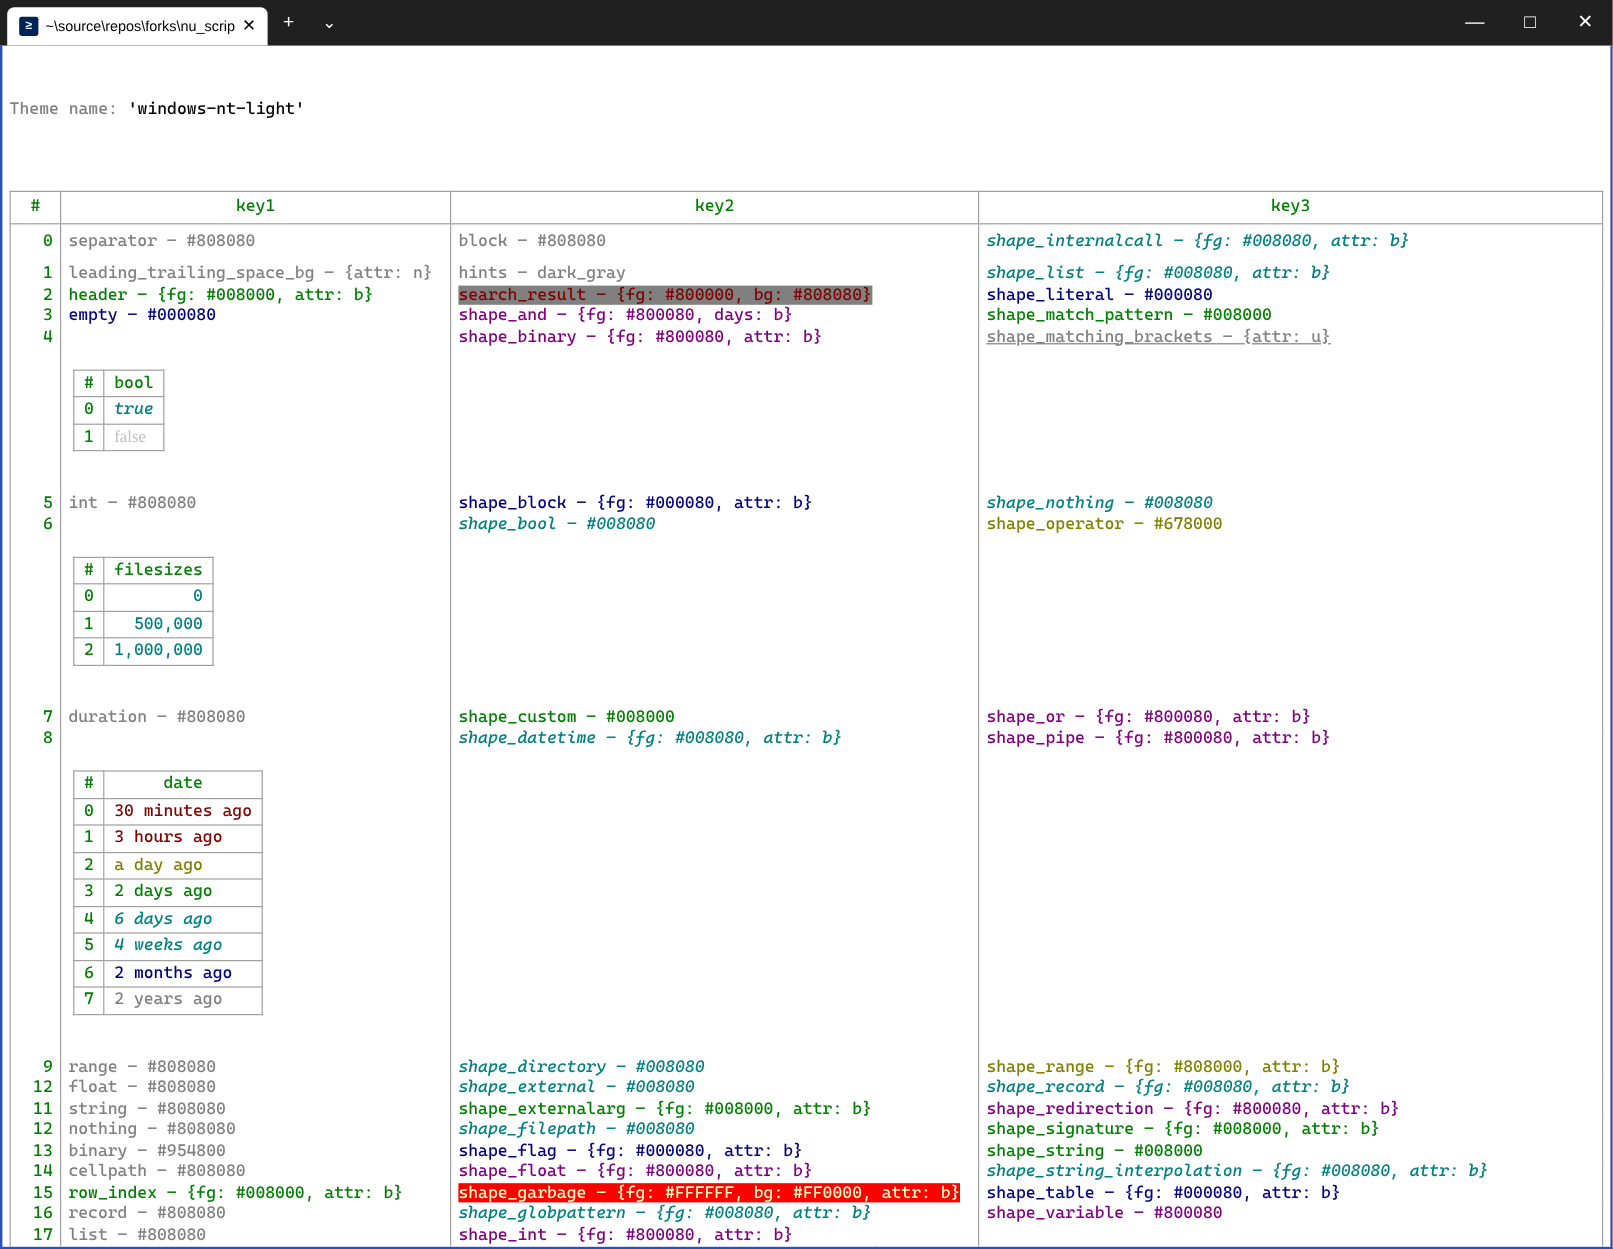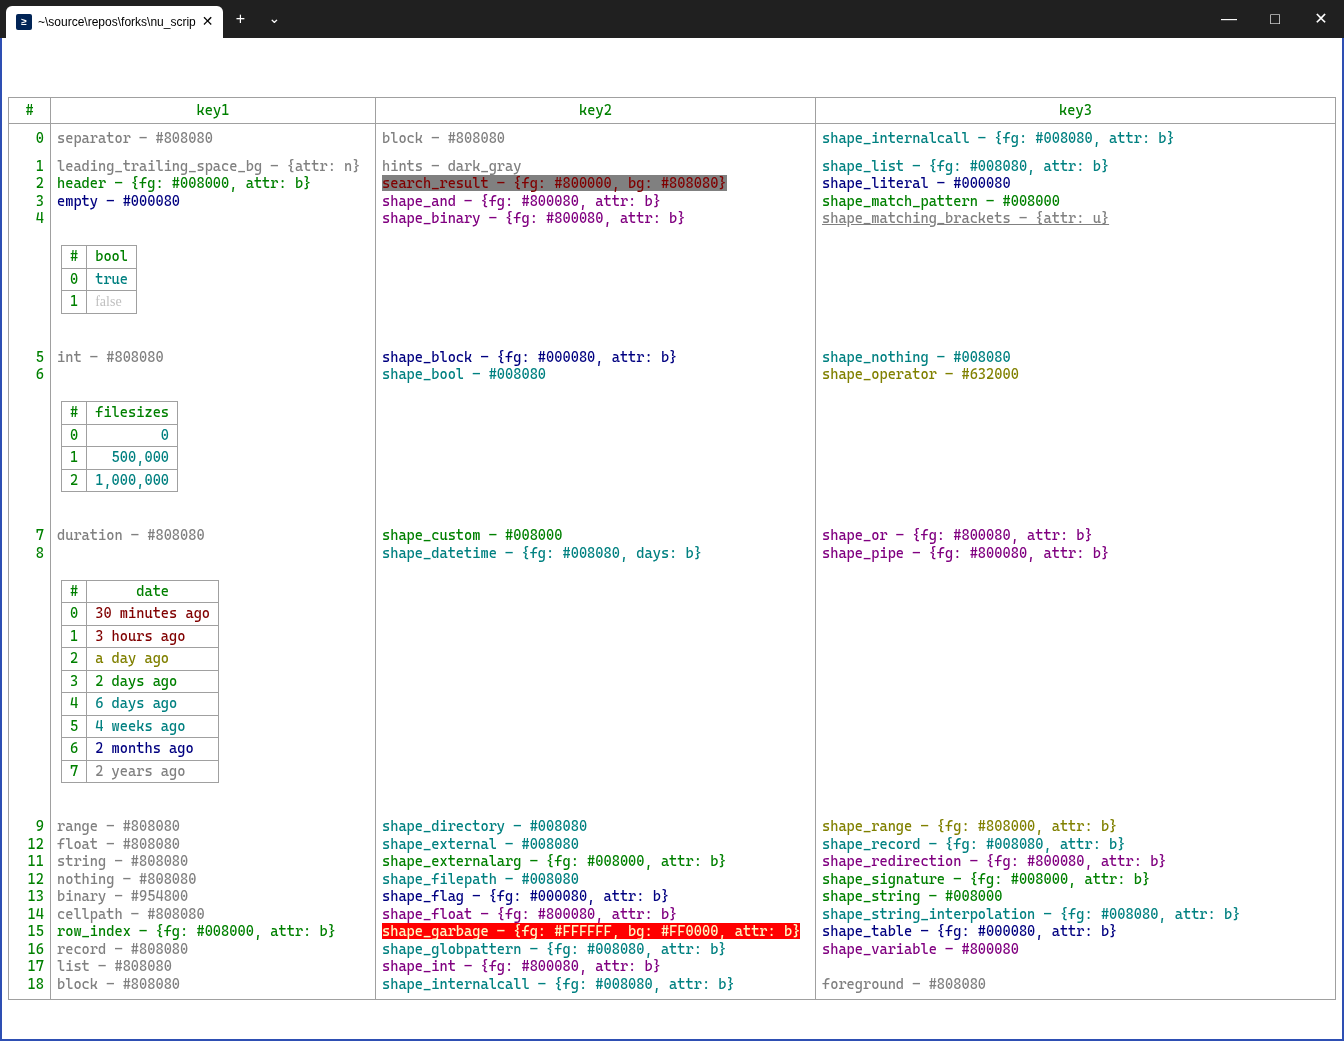--- a/index.html
+++ b/index.html
@@ -80,21 +80,21 @@
     padding: 0 6px;
     vertical-align: top;
   }
   .grid > tbody > tr.first > td { padding-top: 6px; }
   .grid > tbody > tr.last  > td { padding-bottom: 6px; border-bottom: 1px solid #a0a0a0;}
   .grid > tbody > tr.gap > td { height: 10px; }
   td.idx { color: var(--green); text-align: right; padding-right: 10px;}
   .k-gray   { color: var(--gray); }
   .k-green  { color: var(--green); }
   .k-navy   { color: var(--navy); }
-  .k-teal   { color: var(--teal); }
+  .k-teal   { color: var(--teal); font-style: italic; }
   .k-olive  { color: var(--olive); }
   .k-purple { color: var(--purple); }
   .k-maroon { color: var(--maroon); }
   .k-lgray  { color: var(--lgray); font-family: Liberation Serif, serif; }
   .hl-search { background: var(--gray); color: var(--maroon); }
   .hl-garbage{ background: var(--red); color: #fef9c3; }
   .underline { text-decoration: underline; }
   
   table.mini { border: 1px solid #a0a0a0; border-collapse: collapse; margin-left: 4px; }
   table.mini th, table.mini td { border: 1px solid #a0a0a0; padding: 2px 8px; font-weight: normal; }
@@ -114,20 +114,21 @@
   <span class="tbtn">+</span>
   <span class="tbtn big">⌄</span>
   <div class="winbtns">
     <span class="tbtn">—</span>
     <span class="tbtn">□</span>
     <span class="tbtn">✕</span>
   </div>
 </div>
 
 <div class="terminal">
+  <div class="themeline"><span>Theme name: </span><span class="themeval">'windows-nt-light'</span></div>
 
   <table class="grid">
     <thead class="head">
       <tr>
         <th>#</th>
         <th>key1</th>
         <th>key2</th>
         <th>key3</th>
       </tr>
     </thead>
@@ -151,21 +152,21 @@
       <tr>
         <td class="idx">2</td>
         <td><span class="k-green">header – {fg: #008000, attr: b}</span></td>
         <td><span class="hl-search">search_result – {fg: #800000, bg: #808080}</span></td>
         <td><span class="k-navy">shape_literal – #000080</span></td>
       </tr>
       
       <tr>
         <td class="idx">3</td>
         <td><span class="k-navy">empty – #000080</span></td>
-        <td><span class="k-purple">shape_and – {fg: #800080, attr: b}</span></td>
+        <td><span class="k-purple">shape_and – {fg: #800080, days: b}</span></td>
         <td><span class="k-green">shape_match_pattern – #008000</span></td>
       </tr>
       
       <tr>
         <td class="idx">4</td>
         <td>
           <table class="mini">
             <tbody><tr><th>#</th><th>bool</th></tr>
             <tr><td class="ix">0</td><td class="k-teal">true</td></tr>
             <tr><td class="ix">1</td><td class="k-lgray">false</td></tr>
@@ -186,21 +187,21 @@
         <td class="idx">6</td>
         <td>
           <table class="mini">
             <tbody><tr><th>#</th><th>filesizes</th></tr>
             <tr><td class="ix">0</td><td class="num">0</td></tr>
             <tr><td class="ix">1</td><td class="num">500,000</td></tr>
             <tr><td class="ix">2</td><td class="num">1,000,000</td></tr>
           </tbody></table>
         </td>
         <td><span class="k-teal">shape_bool – #008080</span></td>
-        <td><span class="k-olive">shape_operator – #632000</span></td>
+        <td><span class="k-olive">shape_operator – #678000</span></td>
       </tr>
       
       <tr>
         <td class="idx">7</td>
         <td><span class="k-gray">duration – #808080</span></td>
         <td><span class="k-green">shape_custom – #008000</span></td>
         <td><span class="k-purple">shape_or – {fg: #800080, attr: b}</span></td>
       </tr>
       
       <tr>
@@ -211,21 +212,21 @@
             <tr><td class="ix">0</td><td class="k-maroon">30 minutes ago</td></tr>
             <tr><td class="ix">1</td><td class="k-maroon">3 hours ago</td></tr>
             <tr><td class="ix">2</td><td class="k-olive">a day ago</td></tr>
             <tr><td class="ix">3</td><td class="k-green">2 days ago</td></tr>
             <tr><td class="ix">4</td><td class="k-teal">6 days ago</td></tr>
             <tr><td class="ix">5</td><td class="k-teal">4 weeks ago</td></tr>
             <tr><td class="ix">6</td><td class="k-navy">2 months ago</td></tr>
             <tr><td class="ix">7</td><td class="k-gray">2 years ago</td></tr>
           </tbody></table>
         </td>
-        <td><span class="k-teal">shape_datetime – {fg: #008080, days: b}</span></td>
+        <td><span class="k-teal">shape_datetime – {fg: #008080, attr: b}</span></td>
         <td><span class="k-purple">shape_pipe – {fg: #800080, attr: b}</span></td>
       </tr>
       
       <tr>
         <td class="idx">9</td>
         <td><span class="k-gray">range – #808080</span></td>
         <td><span class="k-teal">shape_directory – #008080</span></td>
         <td><span class="k-olive">shape_range – {fg: #808000, attr: b}</span></td>
       </tr>
       

